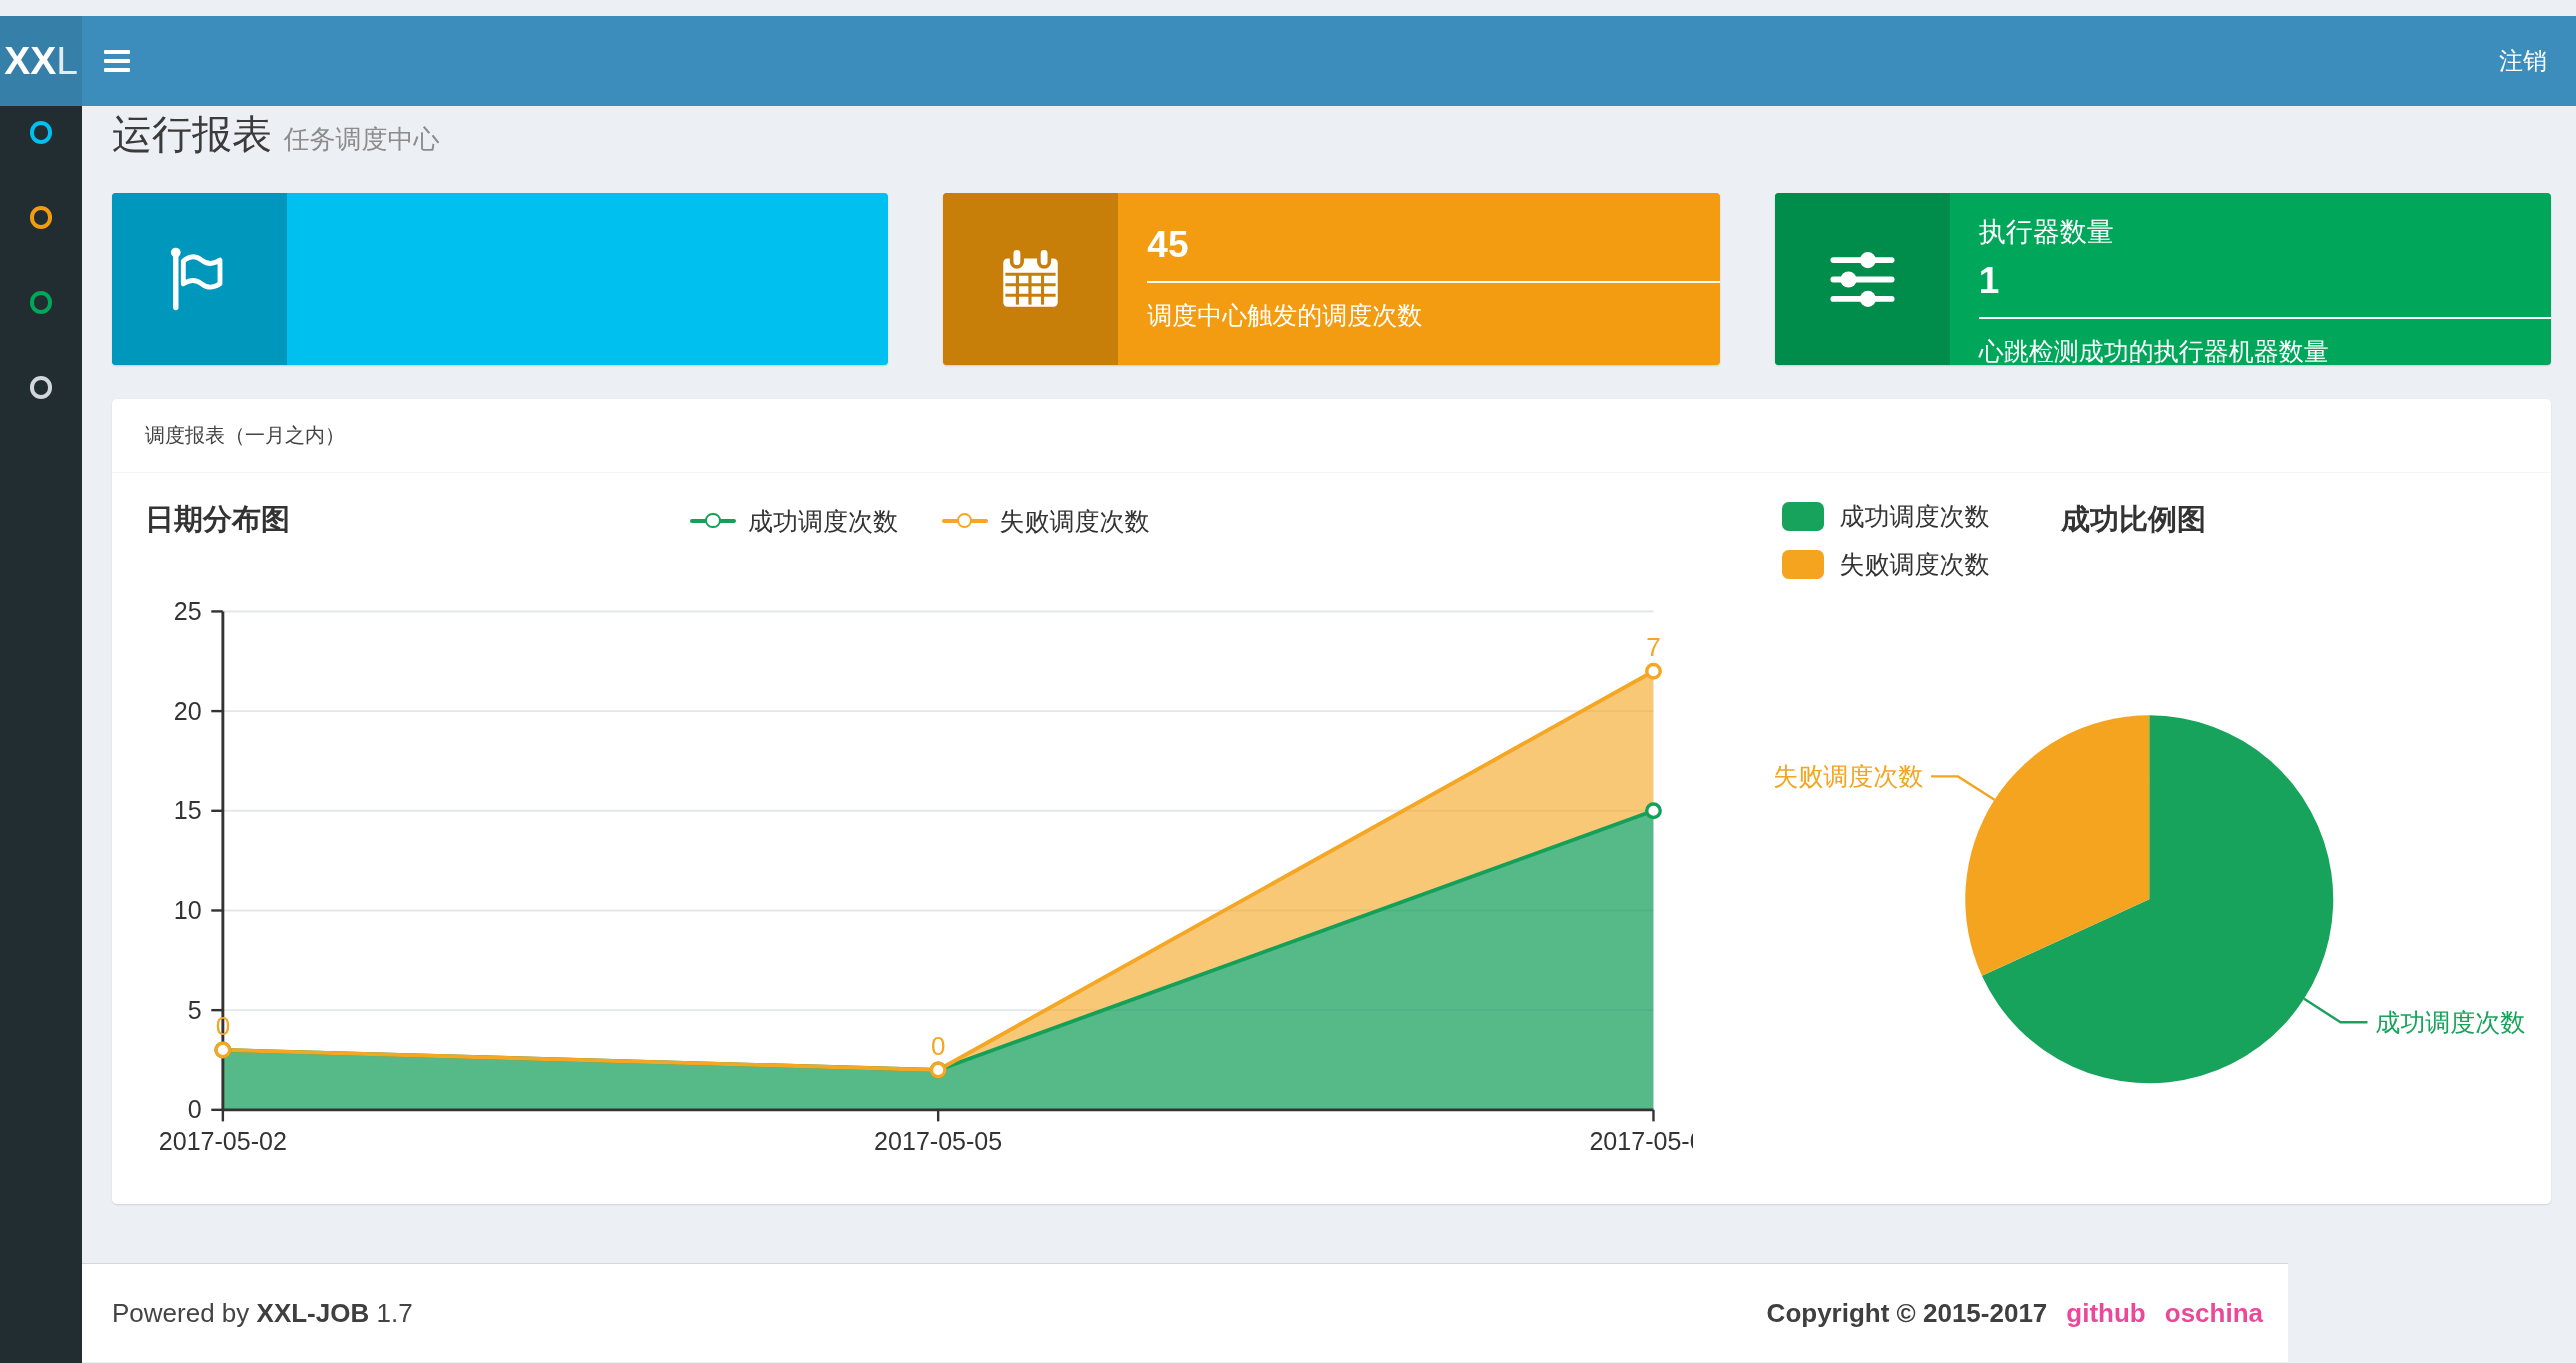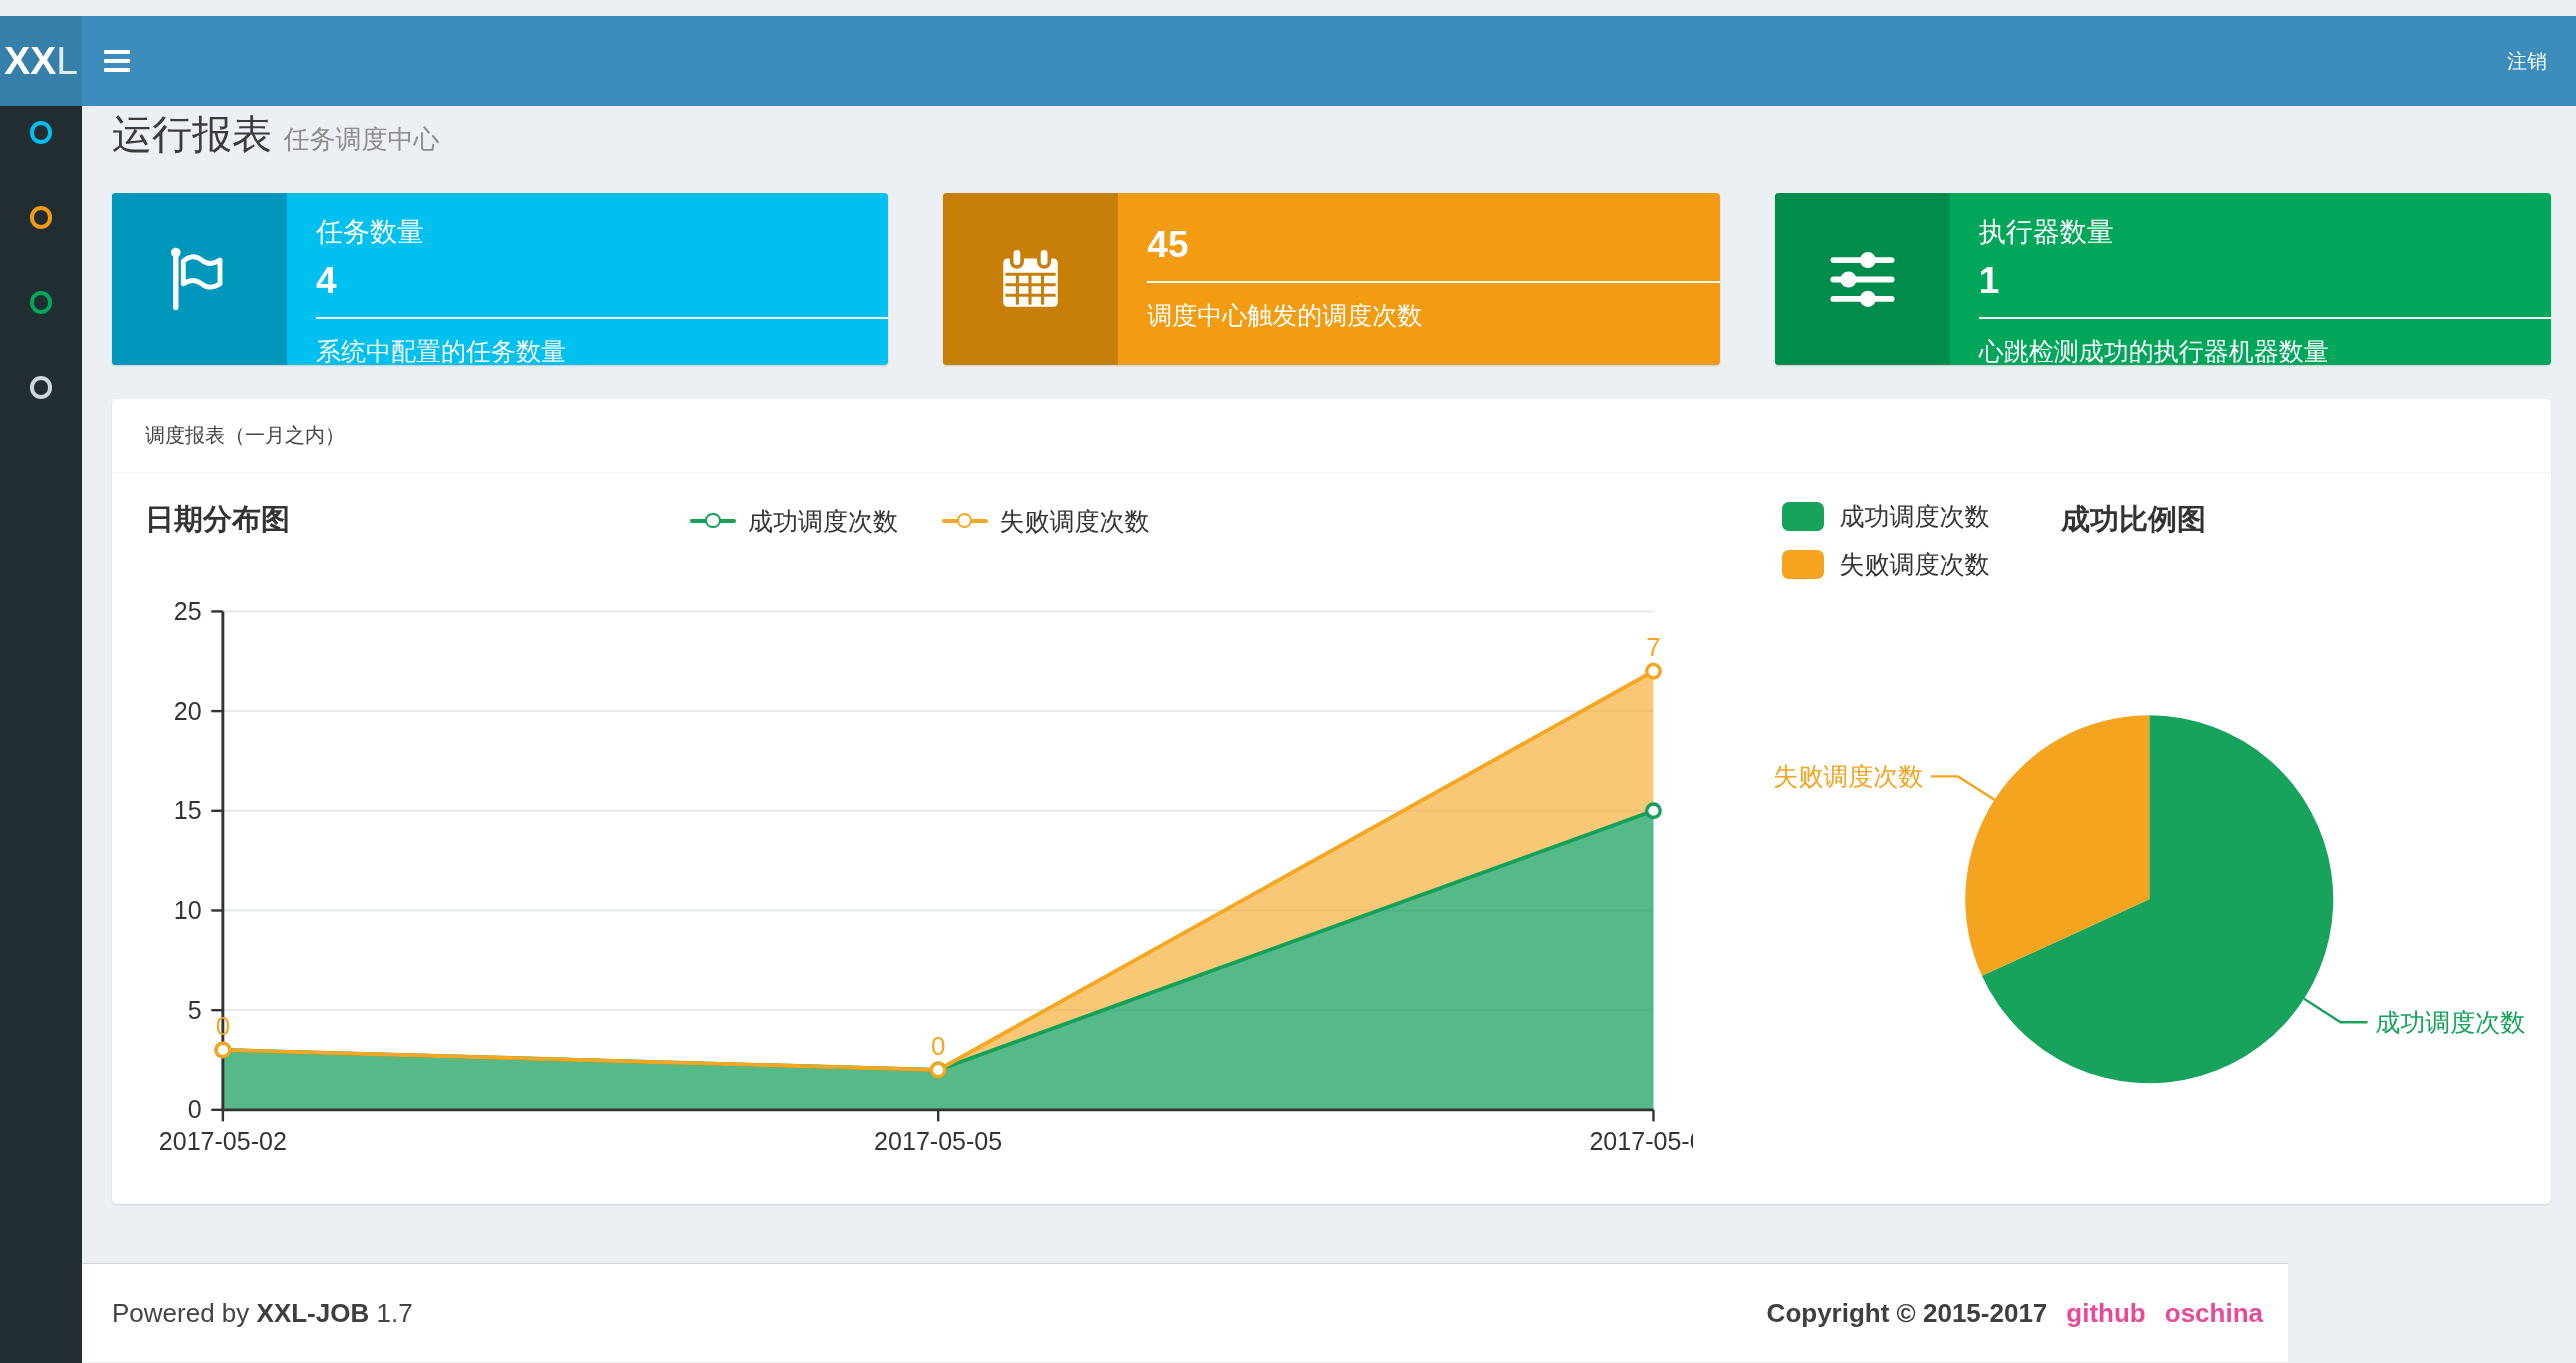--- a/index.html
+++ b/index.html
@@ -8,21 +8,21 @@
 
   
   .topbar{position:absolute;left:0;top:16px;width:2576px;height:90px;background:#3c8dbc;display:flex;align-items:stretch;z-index:5;}
   .logo{width:82px;background:#367fa9;color:#fff;display:flex;align-items:center;justify-content:center;
         font-size:39px;text-decoration:none;cursor:pointer;}
   .logo b{font-weight:bold;}
   .logo span{font-weight:300;opacity:.85;}
   .toggle{width:69px;display:flex;align-items:center;justify-content:center;cursor:pointer;}
   .hamburger{display:flex;flex-direction:column;gap:4.8px;}
   .hamburger i{display:block;width:26px;height:4.3px;background:#fff;border-radius:1px;}
-  .logout{margin-left:auto;display:flex;align-items:center;padding:0 29px;color:#fff;font-size:20px;text-decoration:none;cursor:pointer;}
+  .logout{margin-left:auto;display:flex;align-items:center;padding:0 29px;color:#fff;font-size:24px;text-decoration:none;cursor:pointer;}
 
   
   .sidebar{position:absolute;left:0;top:90px;width:82px;height:1274px;background:#222d32;z-index:4;}
   .side-item{display:flex;align-items:center;justify-content:center;height:85px;cursor:pointer;}
   .side-item .ring{width:14.5px;height:14.5px;border:4.8px solid #fff;border-radius:50%;}
 
   
   .content{position:absolute;left:82px;top:78px;width:2494px;height:1274px;}
   .content-header{padding:29px 25px 0 30px;}
   .content-header h1{margin:0;font-size:40px;font-weight:500;color:#3b3b3b;}
@@ -113,26 +113,20 @@
 
     <div class="cards-row">
 
       <div class="card" style="background: rgb(0, 192, 239);">
         <div class="card-icon" style="background: rgb(0, 151, 188); color: rgb(0, 151, 188);">
           <svg viewBox="0 0 64 64" width="69" height="69">
             <circle cx="10" cy="7" r="4.5" fill="#fff"></circle>
             <line x1="10" y1="10" x2="10" y2="58" stroke="#fff" stroke-width="5" stroke-linecap="round"></line>
             <path d="M17 15 C23 10, 29 10, 34 14 C39 18, 45 18, 51 14 L51 36 C45 40, 39 40, 34 36 C29 32, 23 32, 17 36 Z" fill="none" stroke="#fff" stroke-width="4.5" stroke-linejoin="round"></path>
           </svg>
-        </div>
-        <div class="card-body">
-          <div class="card-title">任务数量</div>
-          <div class="card-value">4</div>
-          <div class="card-divider"></div>
-          <div class="card-desc">系统中配置的任务数量</div>
         </div>
       </div>
 
       <div class="card" style="background: rgb(243, 156, 18);">
         <div class="card-icon" style="background: rgb(200, 127, 10); color: rgb(200, 127, 10);">
           <svg viewBox="0 0 64 64" width="67" height="67">
             <rect x="6" y="12" width="52" height="46" rx="4" fill="#fff"></rect>
             <rect x="14" y="2" width="10" height="18" rx="5" fill="#fff" stroke="currentColor" stroke-width="3.5"></rect>
             <rect x="40" y="2" width="10" height="18" rx="5" fill="#fff" stroke="currentColor" stroke-width="3.5"></rect>
             <line x1="8" y1="27" x2="56" y2="27" stroke="currentColor" stroke-width="3"></line>

